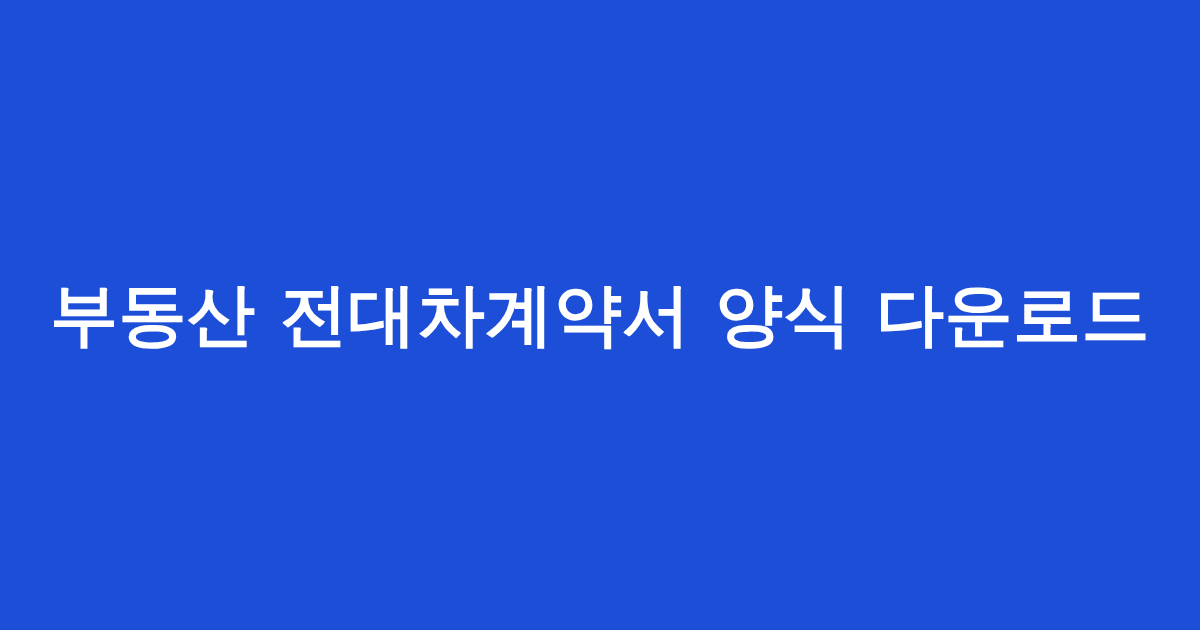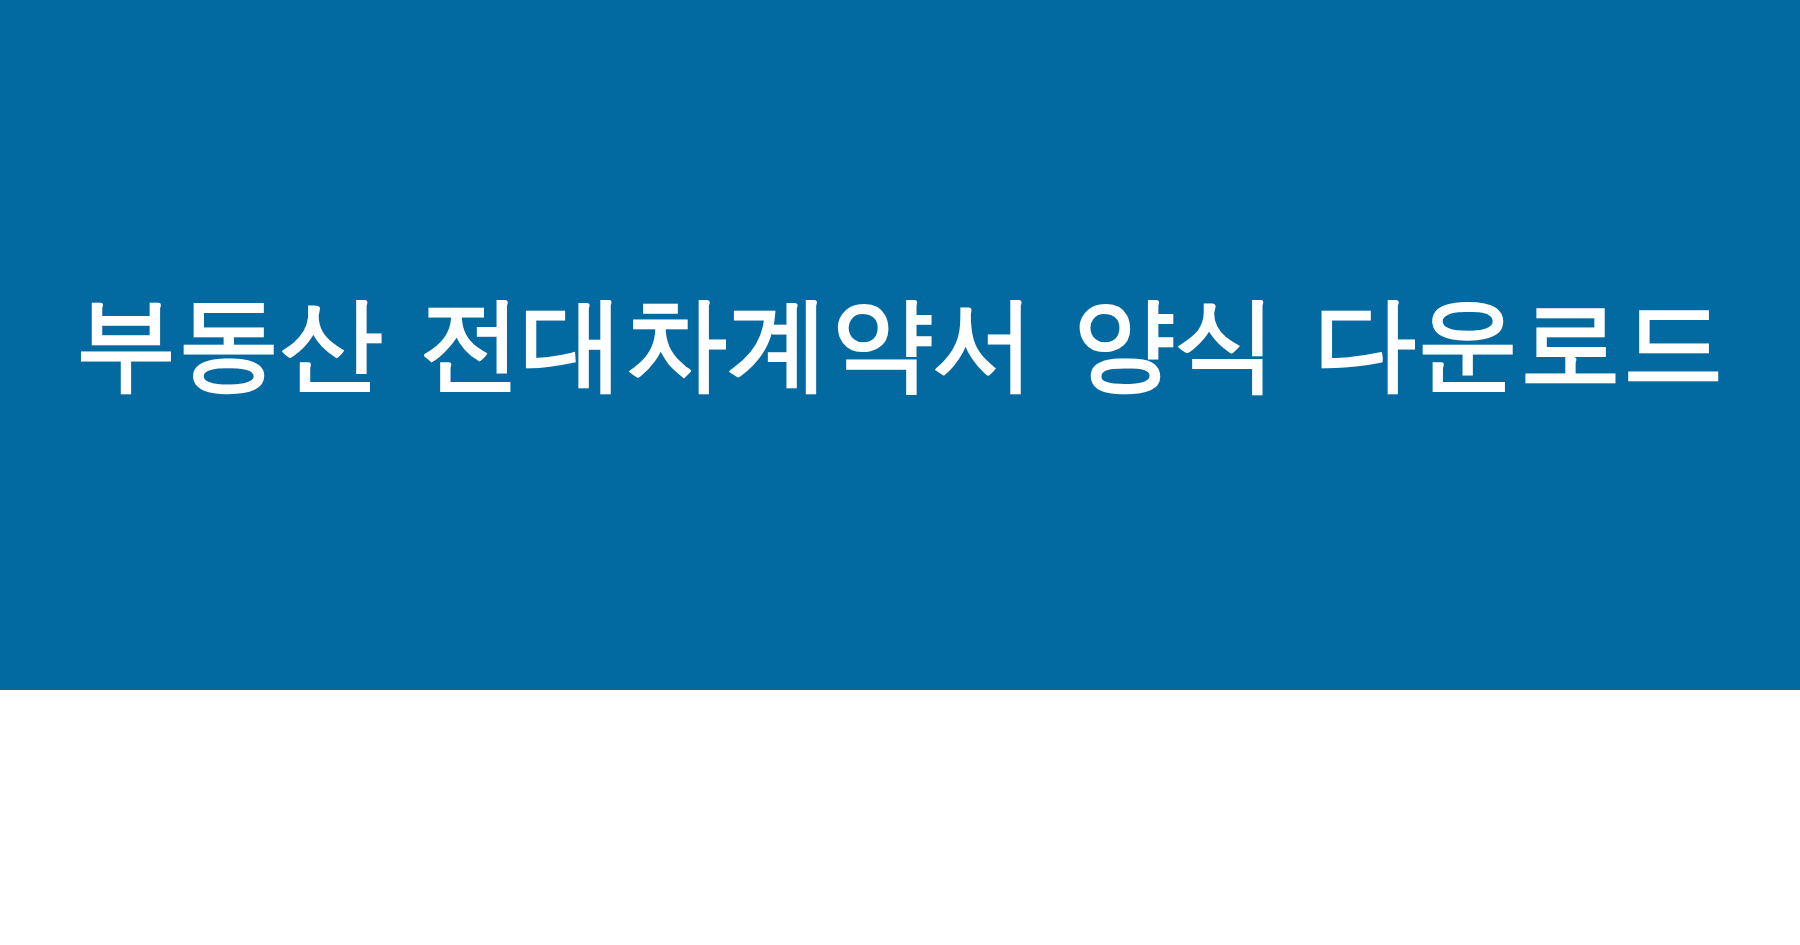--- a/index.html
+++ b/index.html
@@ -47,20 +47,20 @@
     letter-spacing: 0.5px;
     text-align: center;
     white-space: nowrap;
     word-break: keep-all;
     -webkit-font-smoothing: antialiased;
   }
 </style>
 </head>
 <body>
 
-<div class="og-card" style="background-color: #0369a1; width: 1200px; height: 460px;">
+<div class="og-card" style="background-color: #1d4ed8; width: 1200px; height: 630px;">
 
   <div class="og-card__inner">
 
     <h1 class="og-card__title" style="color: rgb(255, 255, 255); font-size: 68px;">부동산 전대차계약서 양식 다운로드</h1>
 
   </div>
 </div>
 
 </body></html>

